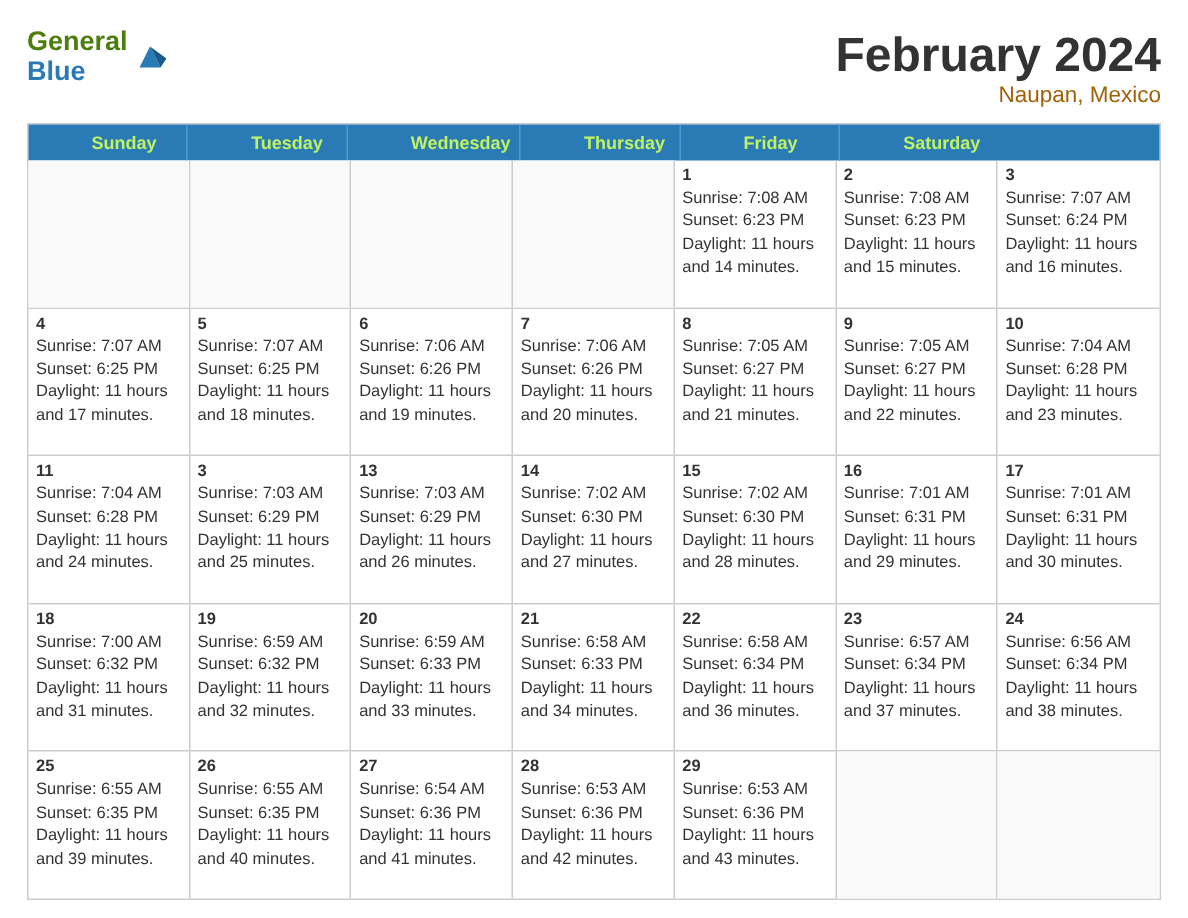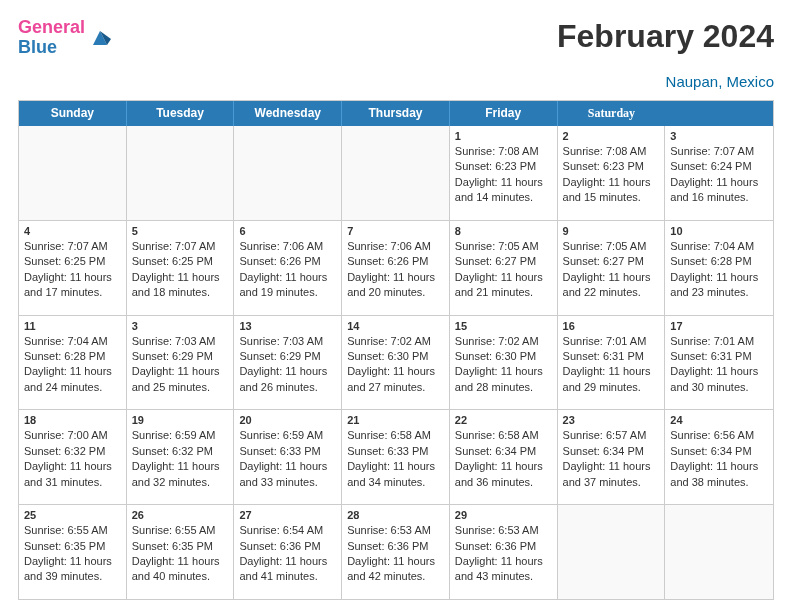--- a/index.html
+++ b/index.html
@@ -29,21 +29,21 @@
       gap: 2px;
     }
     .logo-text {
       display: flex;
       flex-direction: column;
       line-height: 1.1;
     }
     .logo-general {
       font-size: 18px;
       font-weight: bold;
-      color: #ec4899;
+      color: #4d7c0f;
     }
     .logo-blue {
       font-size: 18px;
       font-weight: bold;
       color: #2a7ab5;
     }
     .logo-icon {
       width: 22px;
       height: 22px;
       margin-left: 2px;
@@ -52,43 +52,43 @@
       text-align: right;
     }
     .title-month {
       font-size: 32px;
       font-weight: bold;
       color: #333;
       text-align: right;
     }
     .title-location {
       font-size: 15px;
-      color: #0369a1;
-      margin-top: 18px;
+      color: #a16207;
     }
     .calendar {
       flex: 1;
       display: flex;
       flex-direction: column;
       border: 1px solid #ccc;
     }
     .cal-header-row {
       display: grid;
       grid-template-columns: repeat(7, 1fr);
       background: #2a7ab5;
     }
     .cal-header-cell {
-      color: #ffffff;
+      color: #bef264;
       font-weight: bold;
       font-size: 12px;
       padding: 5px 6px;
       border-right: 1px solid #4a9ad4;
-      text-align: center;
-    }
-    .cal-header-cell:last-child { border-right: none; font-family: Liberation Serif, serif; }
+      text-align: left;
+      margin-left: 36px;
+    }
+    .cal-header-cell:last-child { border-right: none; }
     .cal-body {
       flex: 1;
       display: flex;
       flex-direction: column;
     }
     .cal-week {
       display: grid;
       grid-template-columns: repeat(7, 1fr);
       flex: 1;
       border-bottom: 1px solid #ccc;

